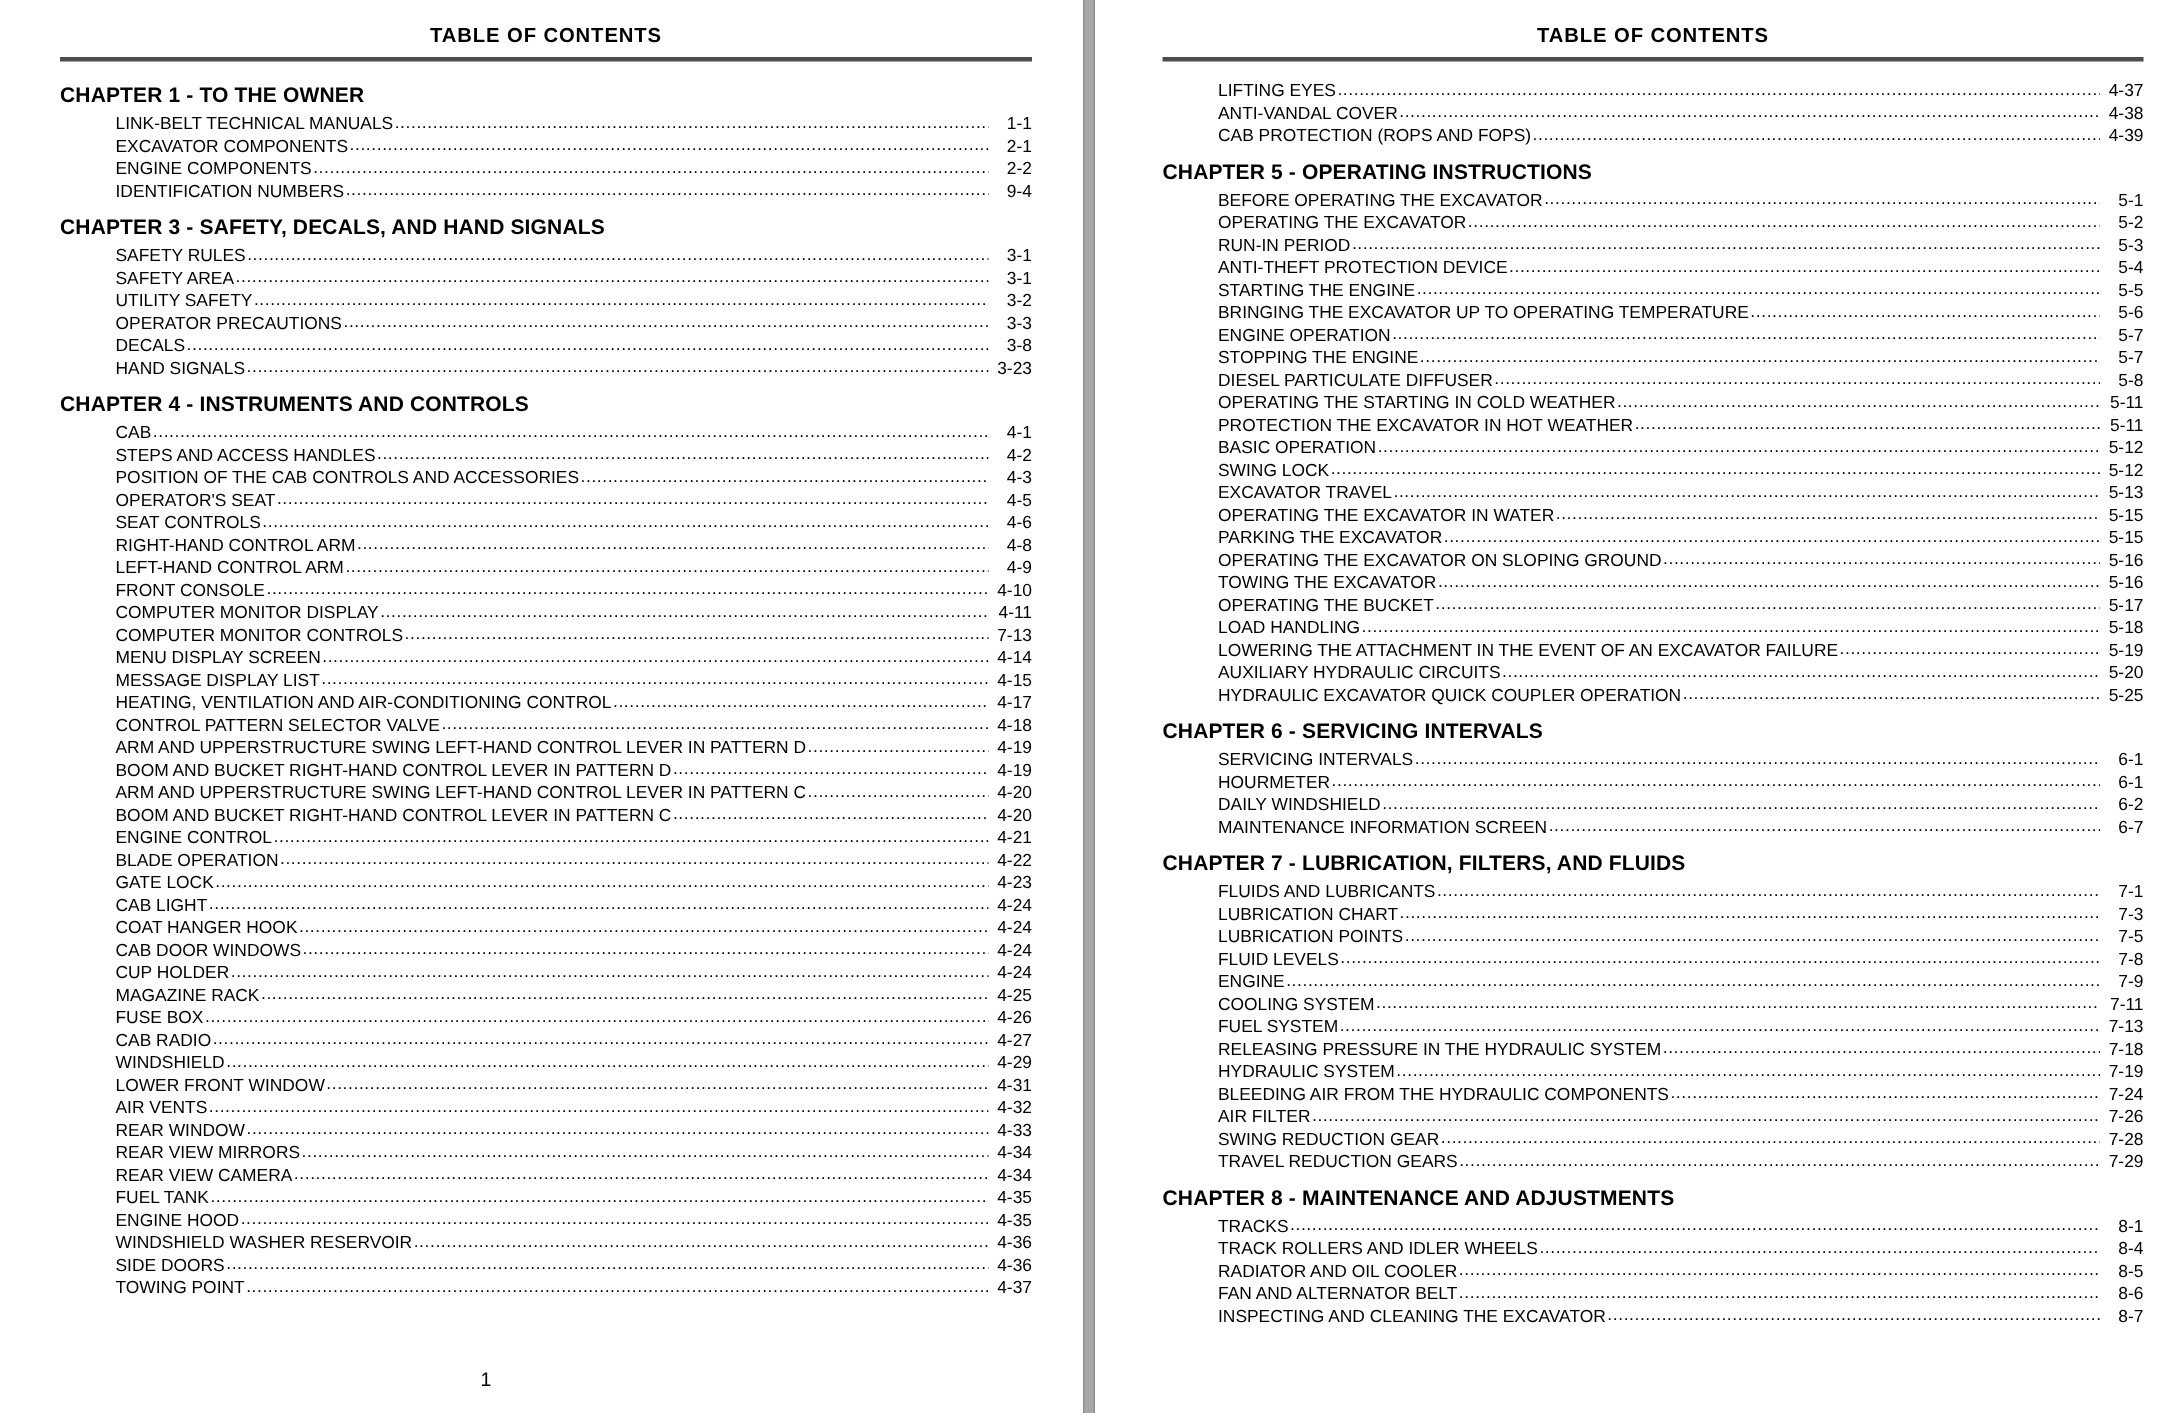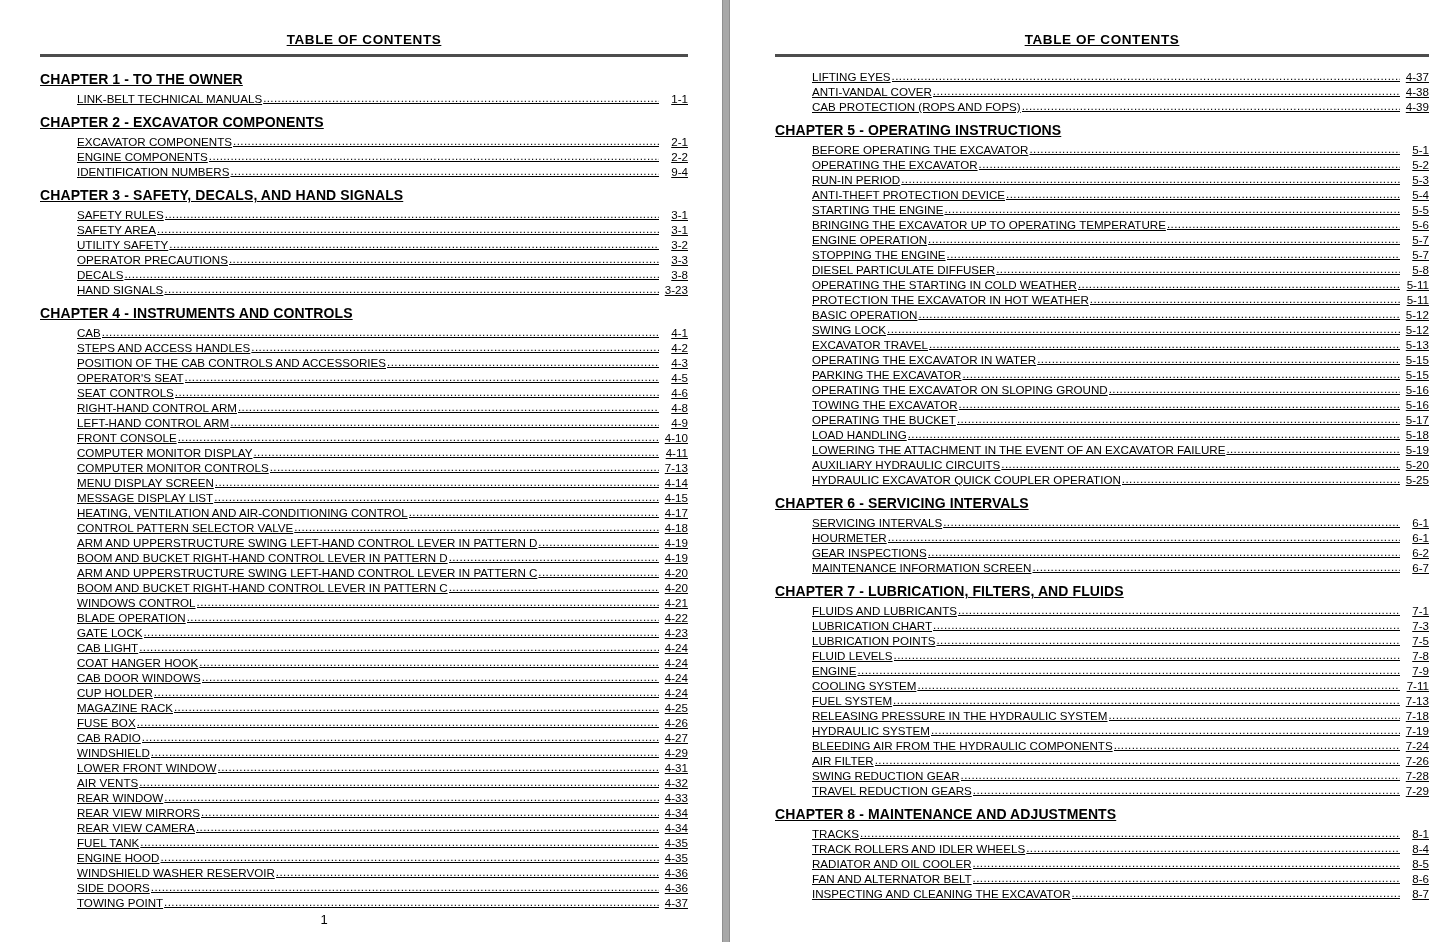--- a/index.html
+++ b/index.html
@@ -37,23 +37,22 @@
     height: 942px;
     background: #a8a8a8;
     border-left: 1px solid #8f8f8f;
     border-right: 1px solid #8f8f8f;
     box-sizing: border-box;
     z-index: 5;
   }
 
   .page-inner {
     position: absolute;
-    top: 32px;
+    top: 16px;
     bottom: 0;
-    text-decoration: underline;
   }
   .page-left .page-inner  { left: 40px;  width: 648px; }
   .page-right .page-inner { left: 775px; left: 53px; width: 654px; }
 
   .toc-title {
     text-align: center;
     font-size: 13.5px;
     font-weight: bold;
     letter-spacing: 0.6px;
     margin: 0;
@@ -130,21 +129,20 @@
     <div class="page-inner">
       <div class="toc-title">TABLE OF CONTENTS</div>
       <div class="title-rule"></div>
       <div id="left-sections">
           <div class="chapter first">CHAPTER 1 - TO THE OWNER</div>
           <div class="entry">
             <span class="entry-label">LINK-BELT TECHNICAL MANUALS</span>
             <span class="entry-dots">........................................................................................................................................................................................................</span>
             <span class="entry-page">1-1</span>
           </div>
-          <div class="chapter">CHAPTER 2 - EXCAVATOR COMPONENTS</div>
           <div class="entry">
             <span class="entry-label">EXCAVATOR COMPONENTS</span>
             <span class="entry-dots">........................................................................................................................................................................................................</span>
             <span class="entry-page">2-1</span>
           </div>
           <div class="entry">
             <span class="entry-label">ENGINE COMPONENTS</span>
             <span class="entry-dots">........................................................................................................................................................................................................</span>
             <span class="entry-page">2-2</span>
           </div>
@@ -269,21 +267,21 @@
             <span class="entry-label">ARM AND UPPERSTRUCTURE SWING LEFT-HAND CONTROL LEVER IN PATTERN C</span>
             <span class="entry-dots">........................................................................................................................................................................................................</span>
             <span class="entry-page">4-20</span>
           </div>
           <div class="entry">
             <span class="entry-label">BOOM AND BUCKET RIGHT-HAND CONTROL LEVER IN PATTERN C</span>
             <span class="entry-dots">........................................................................................................................................................................................................</span>
             <span class="entry-page">4-20</span>
           </div>
           <div class="entry">
-            <span class="entry-label">WINDOWS CONTROL</span>
+            <span class="entry-label">ENGINE CONTROL</span>
             <span class="entry-dots">........................................................................................................................................................................................................</span>
             <span class="entry-page">4-21</span>
           </div>
           <div class="entry">
             <span class="entry-label">BLADE OPERATION</span>
             <span class="entry-dots">........................................................................................................................................................................................................</span>
             <span class="entry-page">4-22</span>
           </div>
           <div class="entry">
             <span class="entry-label">GATE LOCK</span>
@@ -528,21 +526,21 @@
             <span class="entry-label">SERVICING INTERVALS</span>
             <span class="entry-dots">........................................................................................................................................................................................................</span>
             <span class="entry-page">6-1</span>
           </div>
           <div class="entry">
             <span class="entry-label">HOURMETER</span>
             <span class="entry-dots">........................................................................................................................................................................................................</span>
             <span class="entry-page">6-1</span>
           </div>
           <div class="entry">
-            <span class="entry-label">GEAR INSPECTIONS</span>
+            <span class="entry-label">DAILY WINDSHIELD</span>
             <span class="entry-dots">........................................................................................................................................................................................................</span>
             <span class="entry-page">6-2</span>
           </div>
           <div class="entry">
             <span class="entry-label">MAINTENANCE INFORMATION SCREEN</span>
             <span class="entry-dots">........................................................................................................................................................................................................</span>
             <span class="entry-page">6-7</span>
           </div>
           <div class="chapter">CHAPTER 7 - LUBRICATION, FILTERS, AND FLUIDS</div>
           <div class="entry">

